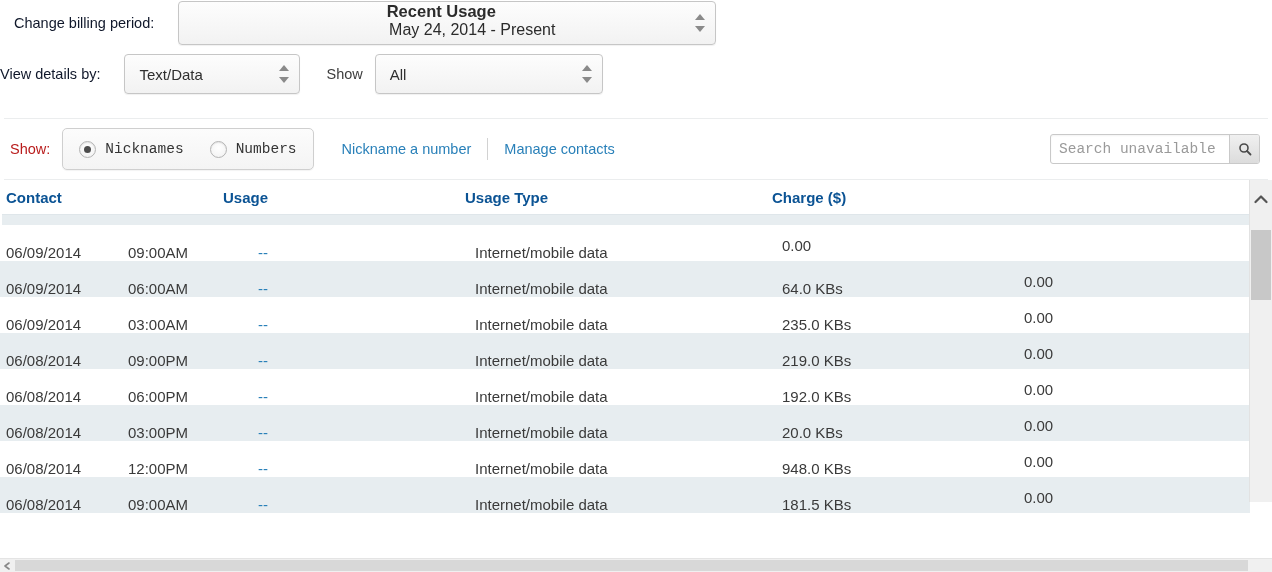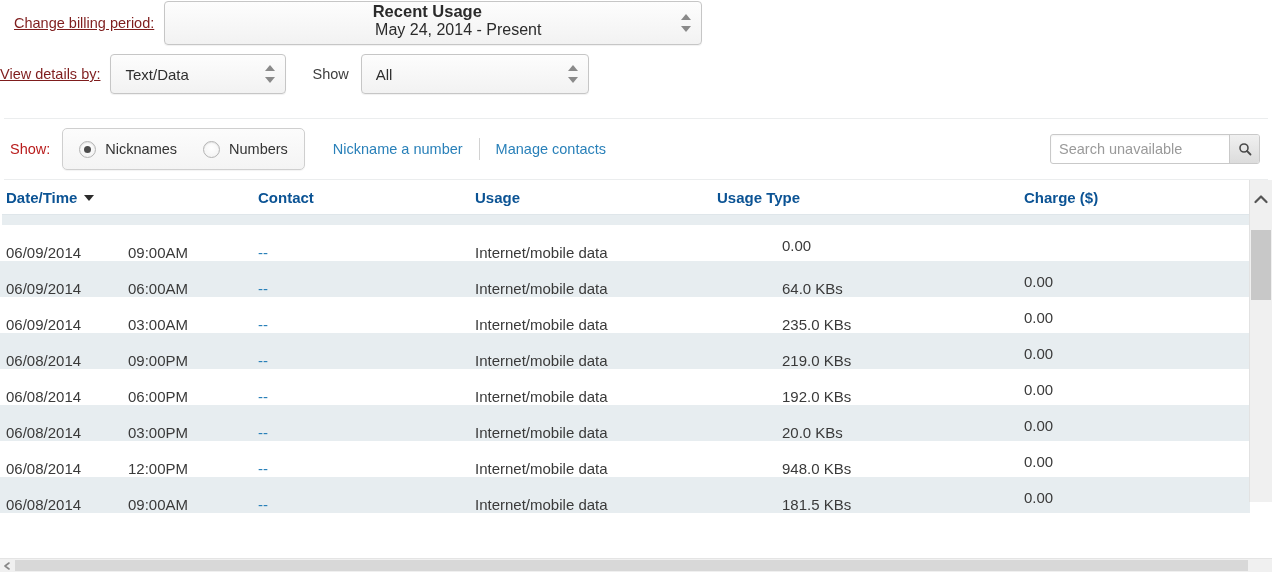--- a/index.html
+++ b/index.html
@@ -30,24 +30,23 @@
   .row-view {
     display: flex;
     align-items: center;
     height: 44px;
     padding-left: 0;
     margin-top: 6px;
   }
 
   .ctl-label {
     font-size: 14.5px;
-    color: #7f1d1d;
-    margin-right: 10px;
+    color: #0f172a;
+    margin-right: 24px;
     white-space: nowrap;
-    text-decoration: underline;
   }
 
   .select {
     position: relative;
     display: inline-flex;
     align-items: center;
     box-sizing: border-box;
     background: linear-gradient(#fdfdfd, #f2f2f2);
     border: 1px solid #c6c6c6;
     border-radius: 4px;
@@ -105,21 +104,21 @@
   .radio-group {
     display: flex;
     align-items: center;
     background: linear-gradient(#fcfcfc, #f4f4f4);
     border: 1px solid #cfcfcf;
     border-radius: 5px;
     box-shadow: 0 1px 1px rgba(0,0,0,.05);
     height: 40px;
     padding: 0 16px;
   }
-  .radio-opt { display: flex; align-items: center; margin-right: 26px; }
+  .radio-opt { display: flex; align-items: center; margin-right: 26px; font-family: Liberation Mono, monospace; }
   .radio-opt:last-child { margin-right: 0; }
   .radio-dot {
     width: 15px; height: 15px;
     border-radius: 50%;
     border: 1px solid #b4b4b4;
     background: radial-gradient(circle at 50% 40%, #ffffff, #f0f0f0);
     box-shadow: inset 0 1px 1px rgba(0,0,0,.08);
     margin-right: 9px;
     position: relative;
   }
@@ -160,21 +159,21 @@
     overflow: hidden;
     background: #ffffff;
     box-shadow: inset 0 1px 2px rgba(0,0,0,.05);
   }
   .search-input {
     border: 0;
     outline: none;
     width: 162px;
     height: 28px;
     padding: 0 8px;
-    font-family: Liberation Sans, sans-serif;
+    font-family: Liberation Mono, monospace;
     font-size: 14.5px;
     color: #555;
     background: transparent;
   }
   .search-input::placeholder { color: #9a9a9a; }
   .search-btn {
     width: 30px;
     background: linear-gradient(#f0f0f0, #dcdcdc);
     border: 0;
     border-left: 1px solid #c9c9c9;
@@ -368,24 +367,20 @@
         </svg>
       </button>
     </div>
   </div>
 
   <div class="divider"></div>
 
   <div class="table-area">
 
     <div class="thead">
-      <div class="th col-date">
-        <span>Date/Time</span>
-        <span class="sort-caret"></span>
-      </div>
       <div class="th col-contact">Contact</div>
       <div class="th col-usage">Usage</div>
       <div class="th col-type">Usage Type</div>
       <div class="th col-charge">Charge ($)</div>
     </div>
 
     <div class="tband"></div>
 
     <div class="tbody-clip">
       <div id="rows-host">

